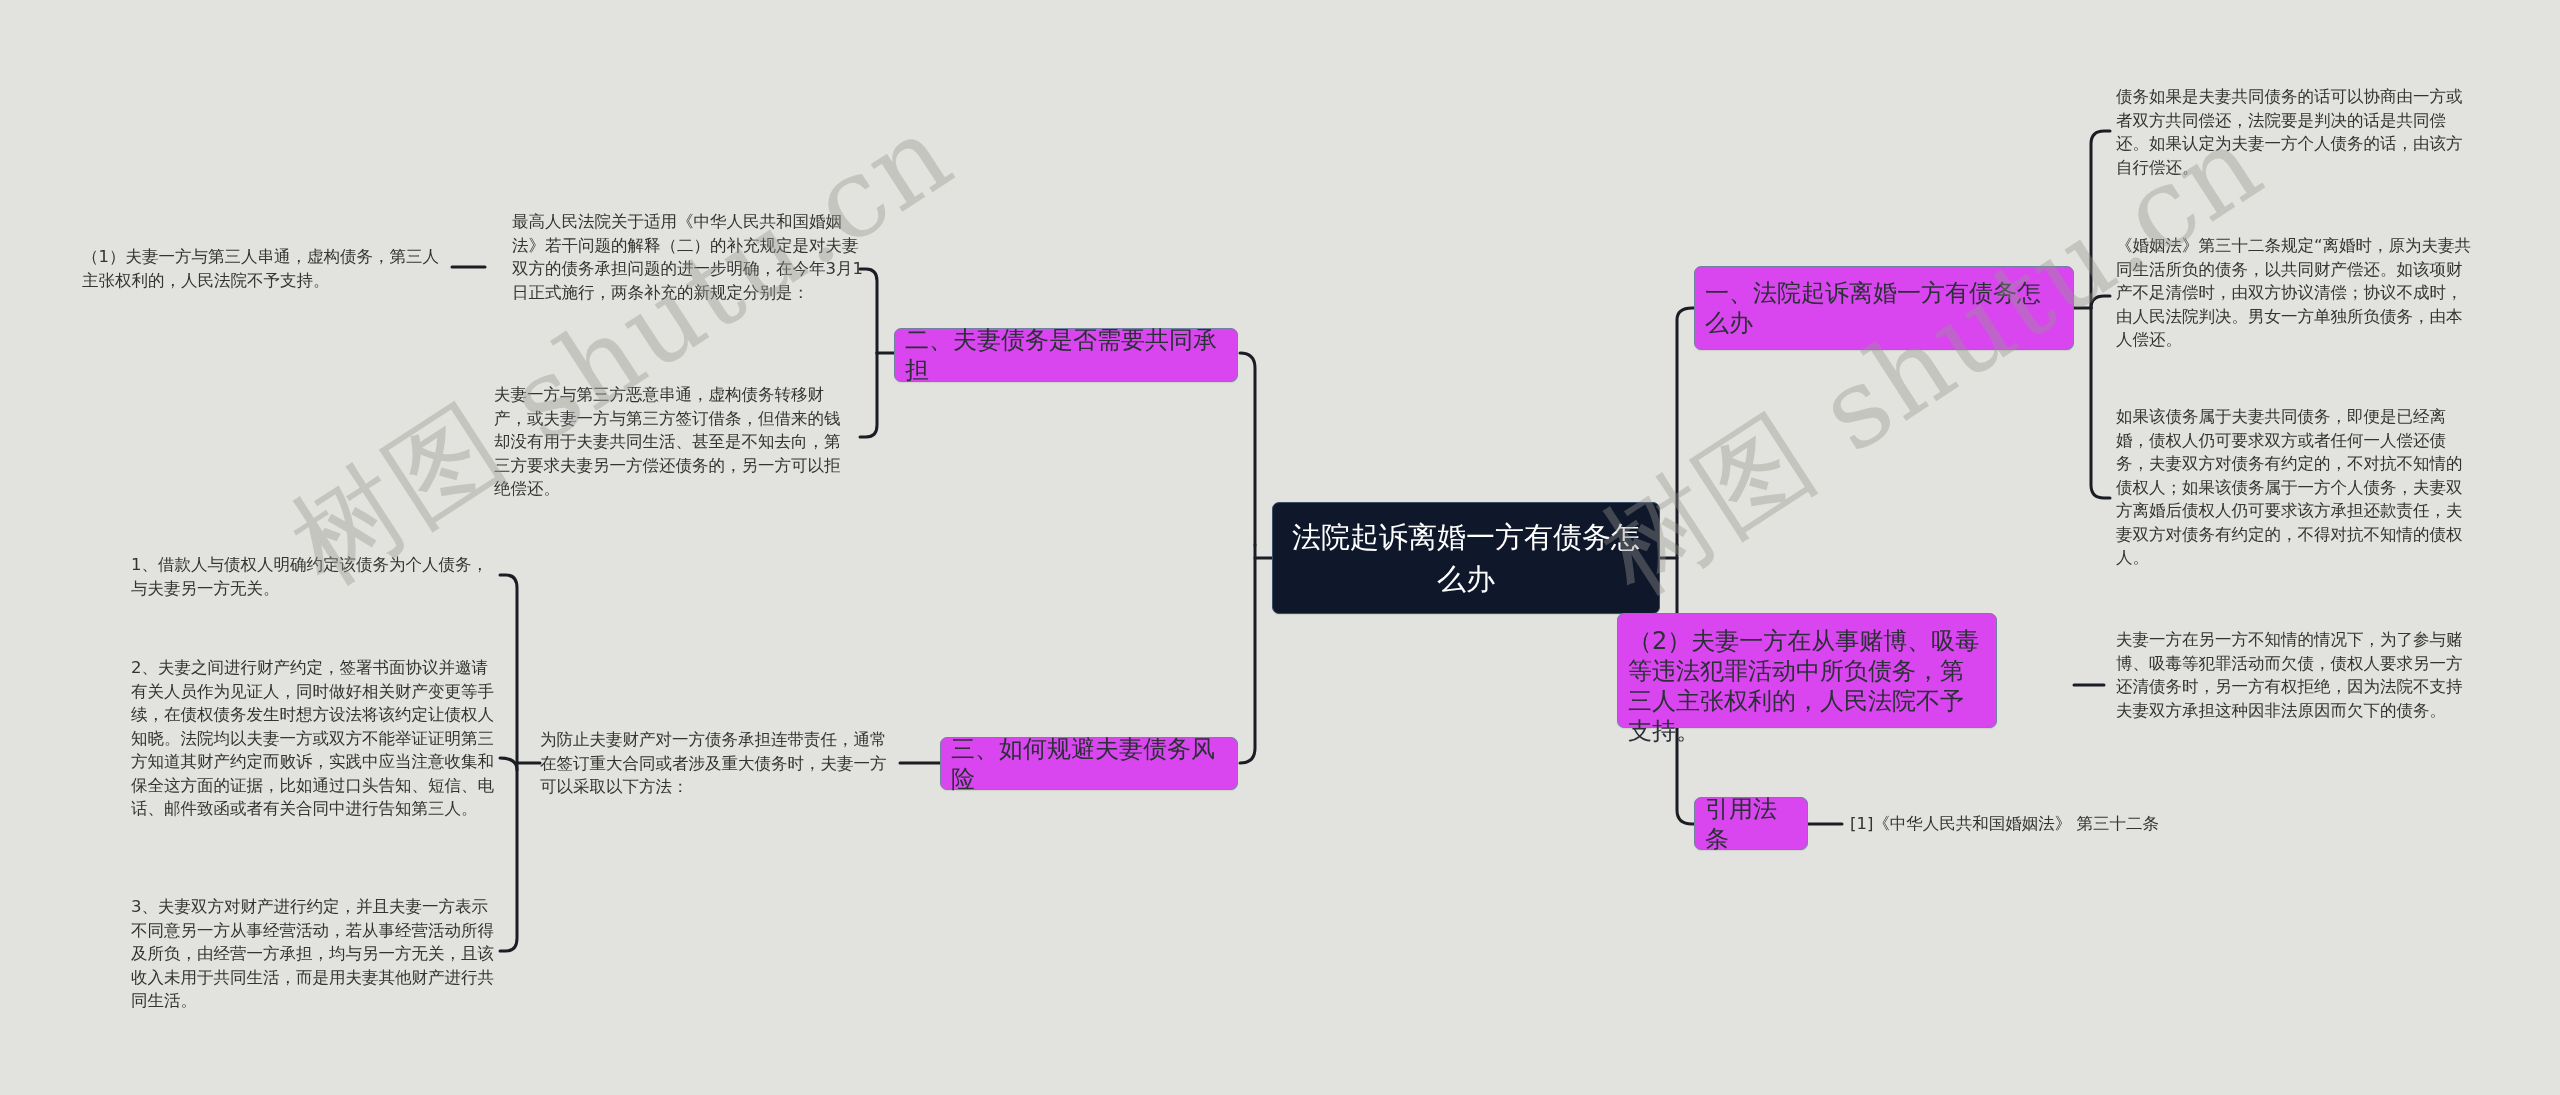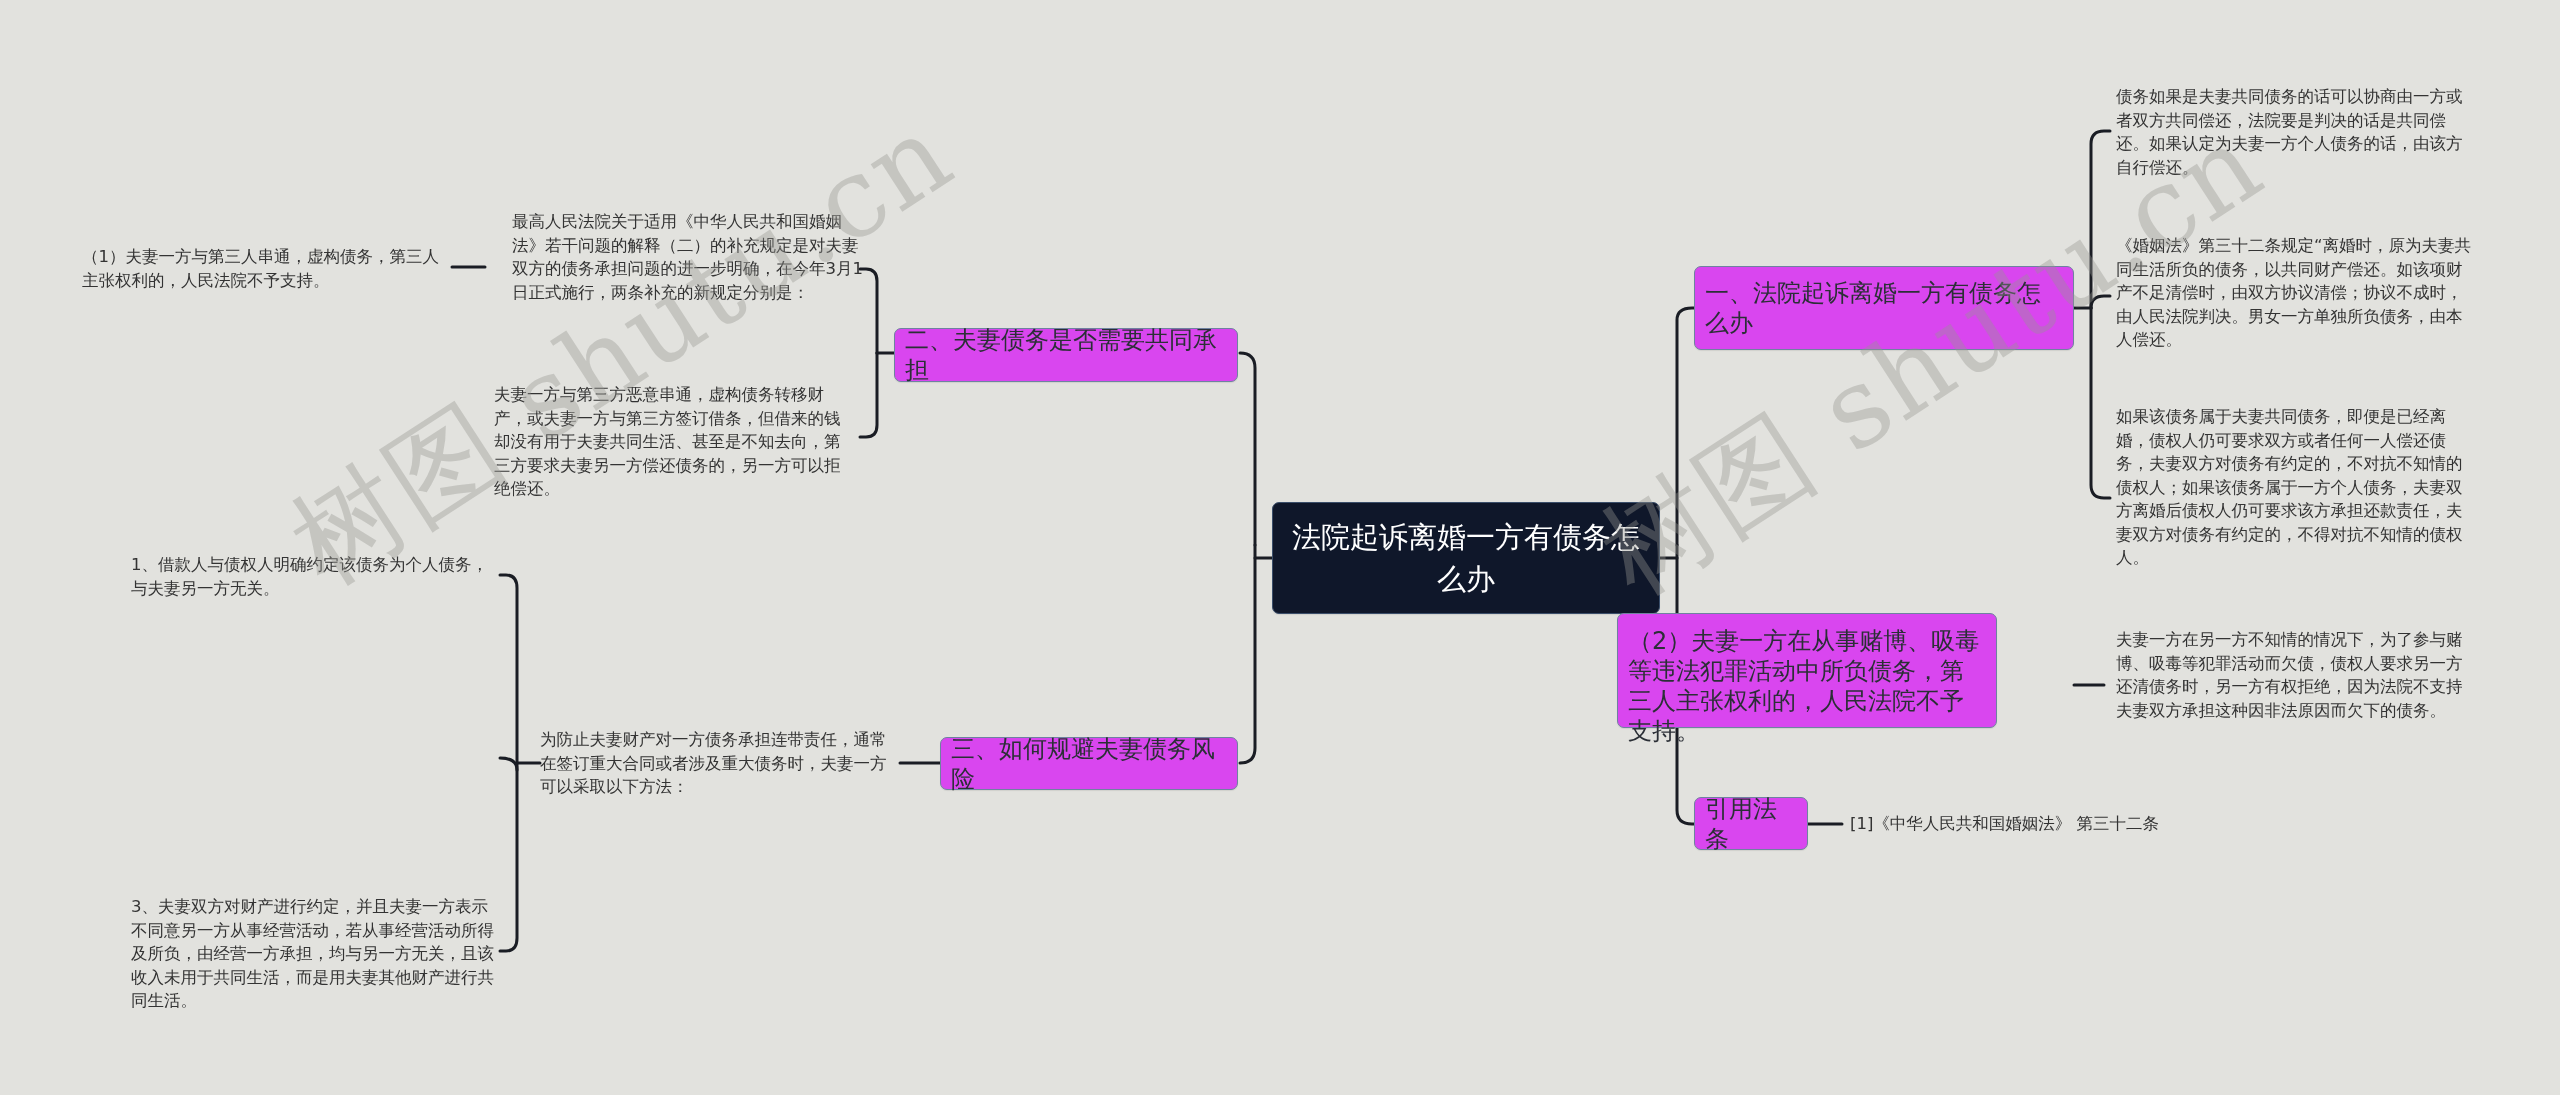--- a/index.html
+++ b/index.html
@@ -95,20 +95,23 @@
 
   <div class="node branch" style="left:940px; top:737px; width:298px; height:53px;">
     <span>三、如何规避夫妻债务风险</span>
   </div>
   <div class="leaf" style="left:540px; top:728px; width:360px;">
     <span>为防止夫妻财产对一方债务承担连带责任，通常在签订重大合同或者涉及重大债务时，夫妻一方可以采取以下方法：</span>
   </div>
   <div class="leaf" style="left:131px; top:553px; width:364px;">
     <span>1、借款人与债权人明确约定该债务为个人债务，与夫妻另一方无关。</span>
   </div>
+  <div class="leaf" style="left:131px; top:656px; width:364px;">
+    <span>2、夫妻之间进行财产约定，签署书面协议并邀请有关人员作为见证人，同时做好相关财产变更等手续，在债权债务发生时想方设法将该约定让债权人知晓。法院均以夫妻一方或双方不能举证证明第三方知道其财产约定而败诉，实践中应当注意收集和保全这方面的证据，比如通过口头告知、短信、电话、邮件致函或者有关合同中进行告知第三人。</span>
+  </div>
   <div class="leaf" style="left:131px; top:895px; width:364px;">
     <span>3、夫妻双方对财产进行约定，并且夫妻一方表示不同意另一方从事经营活动，若从事经营活动所得及所负，由经营一方承担，均与另一方无关，且该收入未用于共同生活，而是用夫妻其他财产进行共同生活。</span>
   </div>
 
   <div class="node branch" style="left:1694px; top:266px; width:380px; height:84px; align-items:flex-start; padding-top:11px;">
     <span>一、法院起诉离婚一方有债务怎么办</span>
   </div>
   <div class="leaf" style="left:2116px; top:85px; width:362px;">
     <span>债务如果是夫妻共同债务的话可以协商由一方或者双方共同偿还，法院要是判决的话是共同偿还。如果认定为夫妻一方个人债务的话，由该方自行偿还。</span>
   </div>

